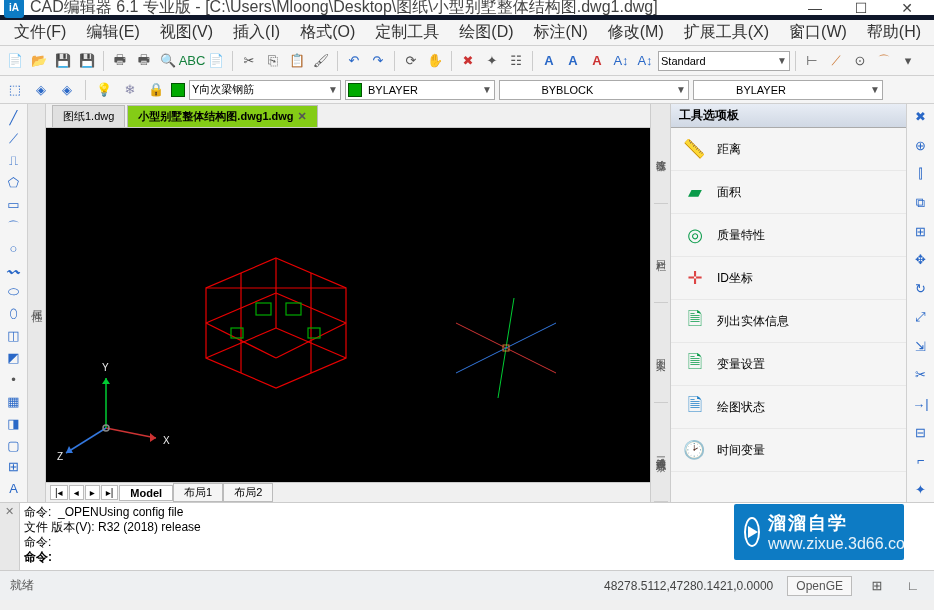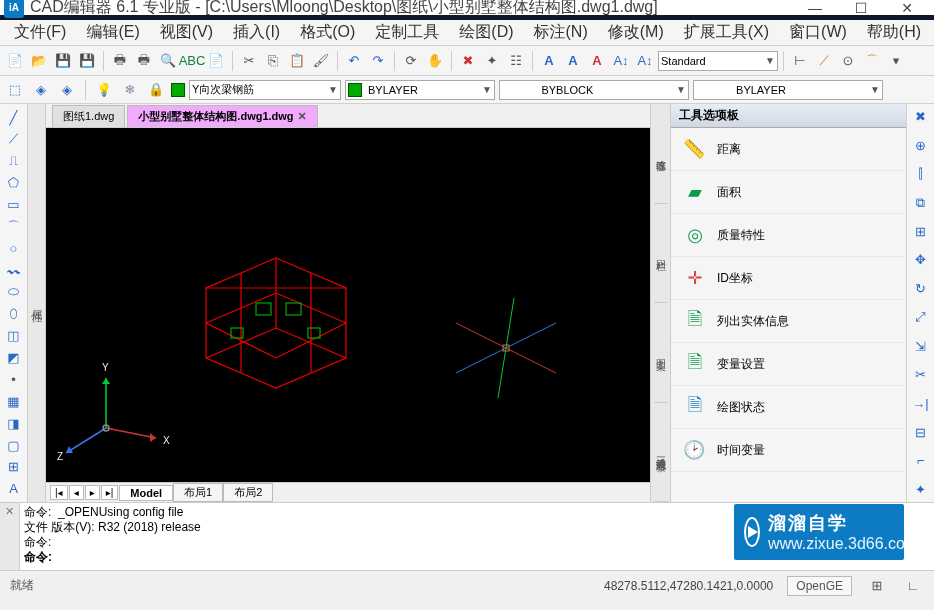--- a/index.html
+++ b/index.html
@@ -18,21 +18,21 @@
 .sel { height: 20px; border: 1px solid #aaa; background: #fff; font-size: 11px; padding: 0 2px; display:flex;align-items:center; }
 .sel .dd { margin-left:auto; padding-left:4px; color:#555; font-size:10px;}
 .main-area { display: flex; height: 398px; }
 .left-toolbar { width: 28px; background: #f5f5f5; border-right: 1px solid #d0d0d0; display: flex; flex-direction: column; align-items: center; padding: 4px 0; gap: 3px; }
 .left-toolbar .tool-btn { width: 22px; height: 22px; font-size: 13px; }
 .vstrip { width: 18px; background: #e8e8e8; border-right: 1px solid #ccc; display: flex; align-items: center; justify-content: center; }
 .vtext { writing-mode: vertical-rl; font-size: 11px; color: #555; letter-spacing: 2px; }
 .drawing-area { flex: 1; display: flex; flex-direction: column; background: #fff; min-width: 0; }
 .tab-bar { height: 24px; background: #f0f0f0; border-bottom: 1px solid #ccc; display: flex; align-items: flex-end; padding: 0 6px; }
 .dwg-tab { padding: 3px 10px; background: #e0e0e0; border: 1px solid #bbb; border-bottom: none; font-size: 11px; margin-right: 2px; display:flex;align-items:center;gap:4px;}
-.dwg-tab.active { background: #f0abfc; font-weight: bold; }
+.dwg-tab.active { background: #84cc16; font-weight: bold; }
 .tab-close { color: #555; font-size: 11px; }
 .canvas { flex: 1; background: #000; position: relative; overflow: hidden; }
 .canvas svg { position: absolute; top: 0; left: 0; }
 .layout-bar { height: 20px; background: #f0f0f0; border-top: 1px solid #ccc; display: flex; align-items: center; padding: 0 4px; font-size: 11px; }
 .layout-btn { padding: 1px 4px; border: 1px solid #bbb; margin-right: 1px; background:#fff; font-size: 10px; }
 .layout-tab { padding: 1px 10px; background: #f5f5f5; border: 1px solid #bbb; font-size: 11px; }
 .layout-tab.active { background: #fff; font-weight: bold; }
 .right-strip { width: 20px; background: #e8e8e8; border-left: 1px solid #ccc; display: flex; flex-direction: column; align-items: center; font-size: 10px; }
 .right-strip .vtab { flex: 1; display: flex; align-items: center; justify-content: center; border-bottom: 1px solid #ccc; }
 .right-strip .vtab span { writing-mode: vertical-rl; color: #555; letter-spacing: 1px;}
@@ -49,21 +49,21 @@
 .statusbar .fill { flex: 1; }
 .statusbar .coords { color: #444; }
 .sb-btn { padding: 2px 8px; border: 1px solid #bbb; background: #f8f8f8; border-radius:0;}
 .watermark { position: absolute; right: 30px; bottom: 50px; width: 170px; height: 56px; background: #0d7bc4; color: #fff; display: flex; align-items: center; gap: 8px; padding: 0 10px; border-radius: 2px; }
 .watermark .play { width: 30px; height: 30px; border: 2px solid #fff; border-radius: 50%; display: flex; align-items: center; justify-content: center; }
 .watermark .play::after { content:''; width:0;height:0;border-left:10px solid #fff;border-top:6px solid transparent;border-bottom:6px solid transparent;margin-left:2px;}
 .watermark .wm-text { display:flex;flex-direction:column; }
 .watermark .wm-main { font-size: 18px; font-weight: bold; letter-spacing: 2px;}
 .watermark .wm-sub { font-size: 16px; opacity: 0.9; }
 .green-rect { width:14px;height:14px;background:#0a0;border:1px solid #050;}
-.style-combo { width: 120px; }
+.style-combo { width: 132px; }
 </style>
 </head>
 <body>
 
 <div class="titlebar">
   <div class="app-icon">iA</div>
   <div class="title">CAD编辑器 6.1 专业版  - [C:\Users\Mloong\Desktop\图纸\小型别墅整体结构图.dwg1.dwg]</div>
   <div class="win-controls">
     <div class="win-btn">—</div>
     <div class="win-btn">☐</div>

